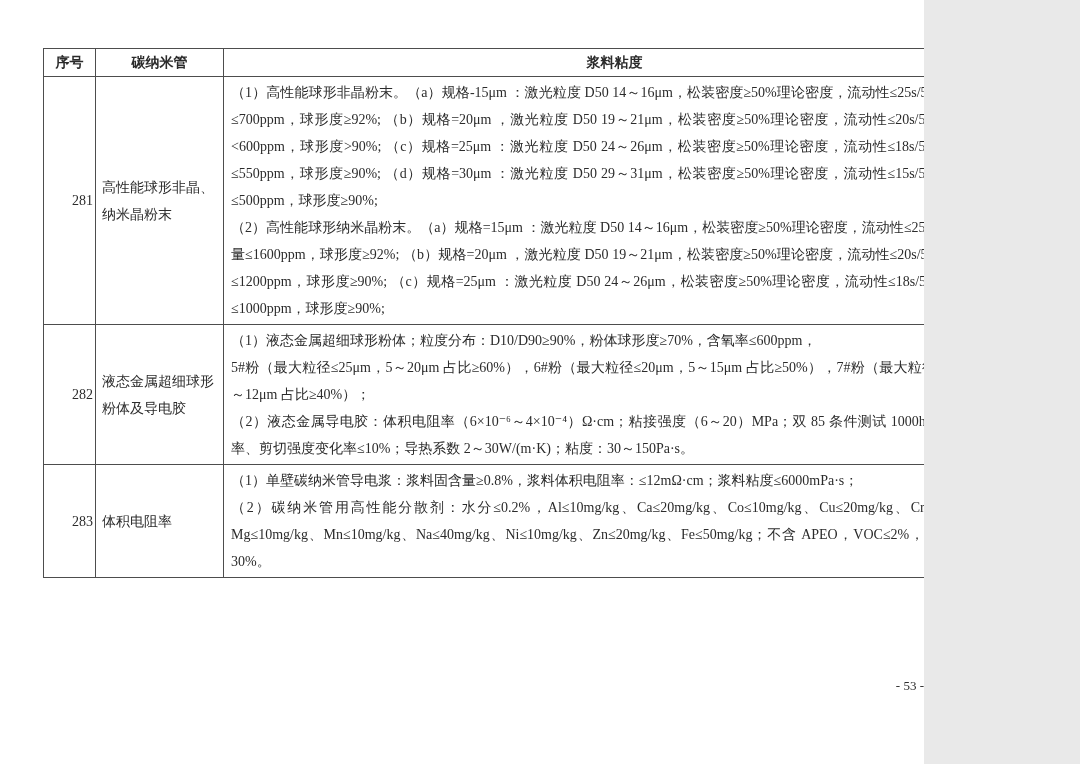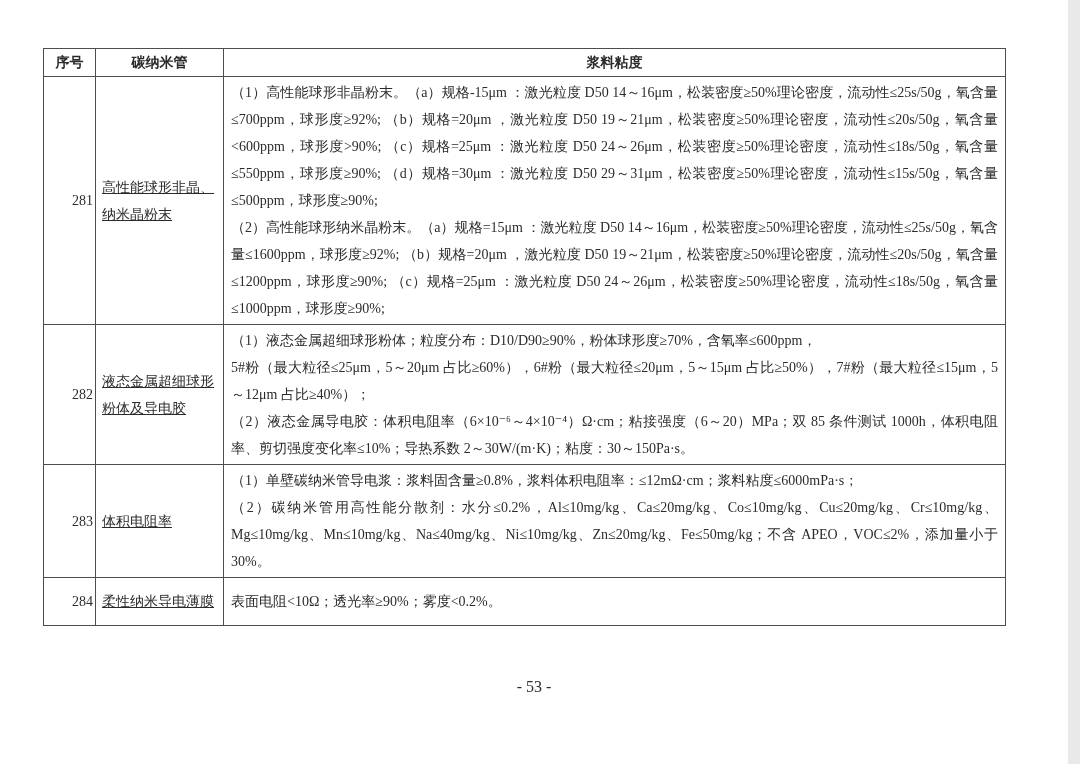--- a/index.html
+++ b/index.html
@@ -1,19 +1,19 @@
 <!DOCTYPE html>
 <html><head>
 <meta charset="utf-8">
 <style>
   * { margin: 0; padding: 0; box-sizing: border-box; }
   html, body { background: #e9e9e9; }
   .page {
     position: relative;
-    width: 1068px;
+    width: 924px;
     height: 764px;
     background: #ffffff;
     font-family: "Liberation Serif", "DejaVu Serif", serif;
     color: #2b2b2b;
     overflow: hidden;
   }
   table.materials {
     position: absolute;
     left: 43px;
     top: 48px;
@@ -36,40 +36,39 @@
     text-align: center;
     padding: 0 2px;
   }
   td.serial {
     text-align: right;
     padding: 0 2px;
   }
   td.material {
     text-align: left;
     padding: 2px 6px;
-    text-decoration: underline;
   }
   td.req {
     text-align: justify;
     padding: 2px 7px;
     white-space: pre-wrap;
     word-break: break-word;
   }
   tr.r281 td { height: 233px; }
   tr.r282 td { height: 140px; }
   tr.r283 td { height: 105px; }
   tr.r284 td { height: 48px; }
   tr.r285 td { height: 55px; }
   .footer {
     position: absolute;
     left: 0;
     top: 678px;
     width: 100%;
-    text-align: center;
-    font-size: 16px;
+    text-align: right;
+    font-size: 13px;
     color: #2b2b2b;
   }
 </style>
 </head>
 <body>
 
 <div class="page">
 
   <table class="materials">
     <colgroup>
@@ -97,23 +96,18 @@
         <td class="req">（1）液态金属超细球形粉体；粒度分布：D10/D90≥90%，粉体球形度≥70%，含氧率≤600ppm，
 5#粉（最大粒径≤25μm，5～20μm 占比≥60%），6#粉（最大粒径≤20μm，5～15μm 占比≥50%），7#粉（最大粒径≤15μm，5～12μm 占比≥40%）；
 （2）液态金属导电胶：体积电阻率（6×10⁻⁶～4×10⁻⁴）Ω·cm；粘接强度（6～20）MPa；双 85 条件测试 1000h，体积电阻率、剪切强度变化率≤10%；导热系数 2～30W/(m·K)；粘度：30～150Pa·s。</td>
       </tr>
       <tr class="r283">
         <td class="serial">283</td>
         <td class="material">体积电阻率</td>
         <td class="req">（1）单壁碳纳米管导电浆：浆料固含量≥0.8%，浆料体积电阻率：≤12mΩ·cm；浆料粘度≤6000mPa·s；
 （2）碳纳米管用高性能分散剂：水分≤0.2%，Al≤10mg/kg、Ca≤20mg/kg、Co≤10mg/kg、Cu≤20mg/kg、Cr≤10mg/kg、Mg≤10mg/kg、Mn≤10mg/kg、Na≤40mg/kg、Ni≤10mg/kg、Zn≤20mg/kg、Fe≤50mg/kg；不含 APEO，VOC≤2%，添加量小于 30%。</td>
       </tr>
-      <tr class="r284">
-        <td class="serial">284</td>
-        <td class="material">柔性纳米导电薄膜</td>
-        <td class="req">表面电阻&lt;10Ω；透光率≥90%；雾度&lt;0.2%。</td>
-      </tr>
     </tbody>
   </table>
 
   <div class="footer">- 53 -</div>
 
 </div>
 
 </body></html>

